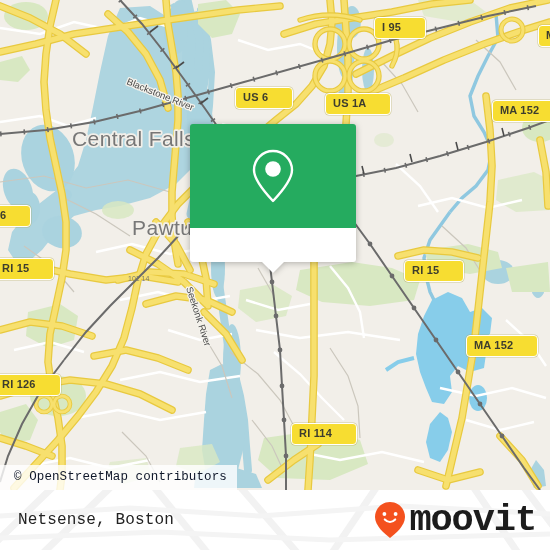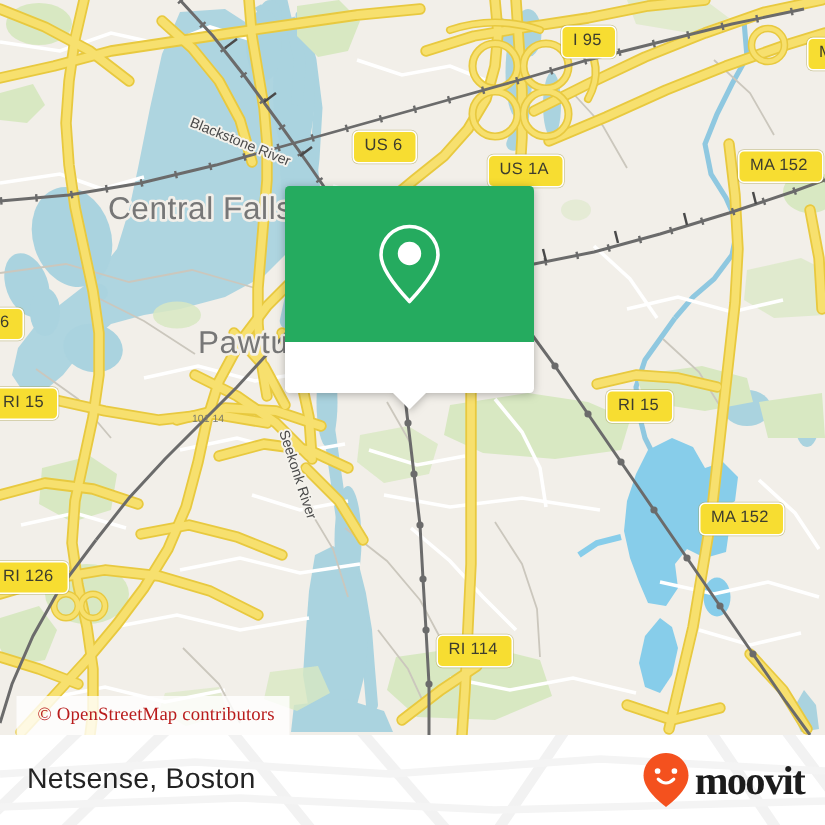--- a/index.html
+++ b/index.html
@@ -54,38 +54,38 @@
 
   
   .shield {
     position: absolute;
     background: #f7dd31;
     border: 1.6px solid #ffffff;
     border-radius: 4px;
     color: #3d3d2e;
     font-family: "Liberation Sans", sans-serif;
     font-size: 11px;
-    font-weight: normal;
+    font-weight: bold;
     line-height: 1;
-    padding: 4px 9px 5px 7px;
+    padding: 4px 24px 5px 7px;
     white-space: nowrap;
     box-shadow: 0 0 0 0.5px rgba(160,150,60,0.45);
     letter-spacing: 0.2px;
   }
 
   
   #attribution {
     position: absolute;
-    left: 11px;
+    left: 0;
     bottom: 0;
     background: rgba(255,255,255,0.80);
     padding: 5px 10px 6px 14px;
-    font-family: Liberation Serif, serif;
+    font-family: Liberation Mono, monospace;
     font-size: 12.5px;
-    color: #b91c1c;
+    color: #0f172a;
     white-space: nowrap;
     letter-spacing: 0.1px;
   }
 
   
   #callout {
     position: absolute;
     left: 190px;
     top: 124px;
     width: 166px;
@@ -132,37 +132,37 @@
     width: 550px; height: 60px;
     background: #ffffff;
     display: flex;
     align-items: center;
     overflow: hidden;
   }
   #bottom-bar-bg { position: absolute; left:0; top:0; }
   #place-name {
     position: relative;
     margin-left: 18px;
-    font-family: Liberation Sans, sans-serif;
-    font-size: 19px;
+    font-family: Liberation Mono, monospace;
+    font-size: 16px;
     color: #232323;
     letter-spacing: 0.15px;
   }
   #brand {
     position: absolute;
     right: 14px;
     top: 50%;
     transform: translateY(-50%);
     display: flex;
     align-items: center;
     gap: 2px;
   }
   #brand-word {
-    font-family: Liberation Serif, serif;
-    font-size: 27px;
+    font-family: Liberation Mono, monospace;
+    font-size: 37px;
     font-weight: bold;
     color: #1c1c1c;
     letter-spacing: -1.1px;
     line-height: 1;
   }
 </style>
 </head>
 <body>
 
 <div id="app">
@@ -499,21 +499,21 @@
           <text class="river-label" id="lbl-river-1" transform="translate(186,288) rotate(72)">Seekonk River</text>
 
           <text class="small-road-label" id="lbl-road-0" x="128" y="281">101 14</text>
         </g>
       </g>
     </svg>
 
     <div id="shields">
         <div class="shield" style="left: 374px; top: 17px;">I 95</div>
         <div class="shield" style="left: 235px; top: 87px;">US 6</div>
-        <div class="shield" style="left: 325px; top: 103px;">US 1A</div>
+        <div class="shield" style="left: 325px; top: 93px;">US 1A</div>
         <div class="shield" style="left: 492px; top: 100px;">MA 152</div>
         <div class="shield" style="left: 538px; top: 25px;">MA</div>
         <div class="shield" style="left: -8px; top: 205px;">6</div>
         <div class="shield" style="left: -6px; top: 258px;">RI 15</div>
         <div class="shield" style="left: 404px; top: 260px;">RI 15</div>
         <div class="shield" style="left: -6px; top: 374px;">RI 126</div>
         <div class="shield" style="left: 466px; top: 335px;">MA 152</div>
         <div class="shield" style="left: 291px; top: 423px;">RI 114</div>
       </div>
 

